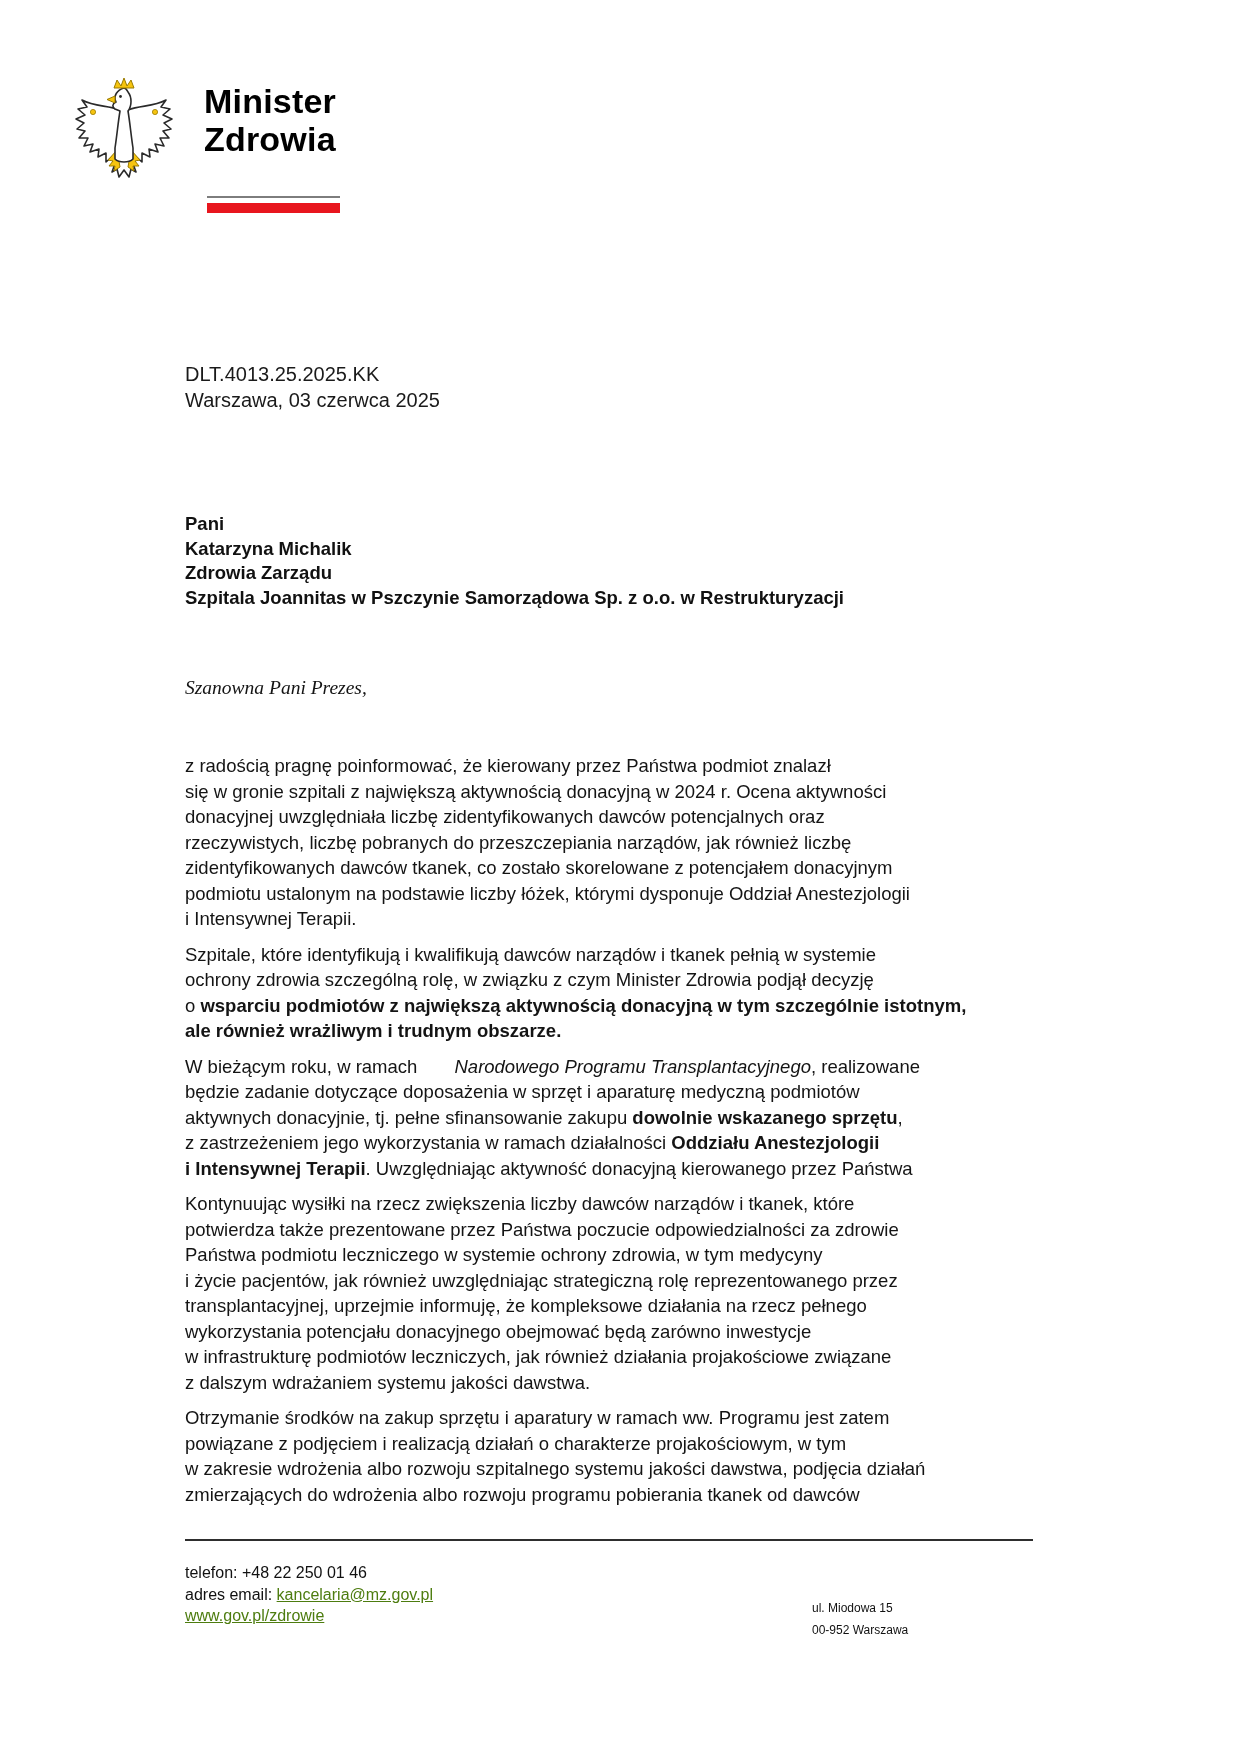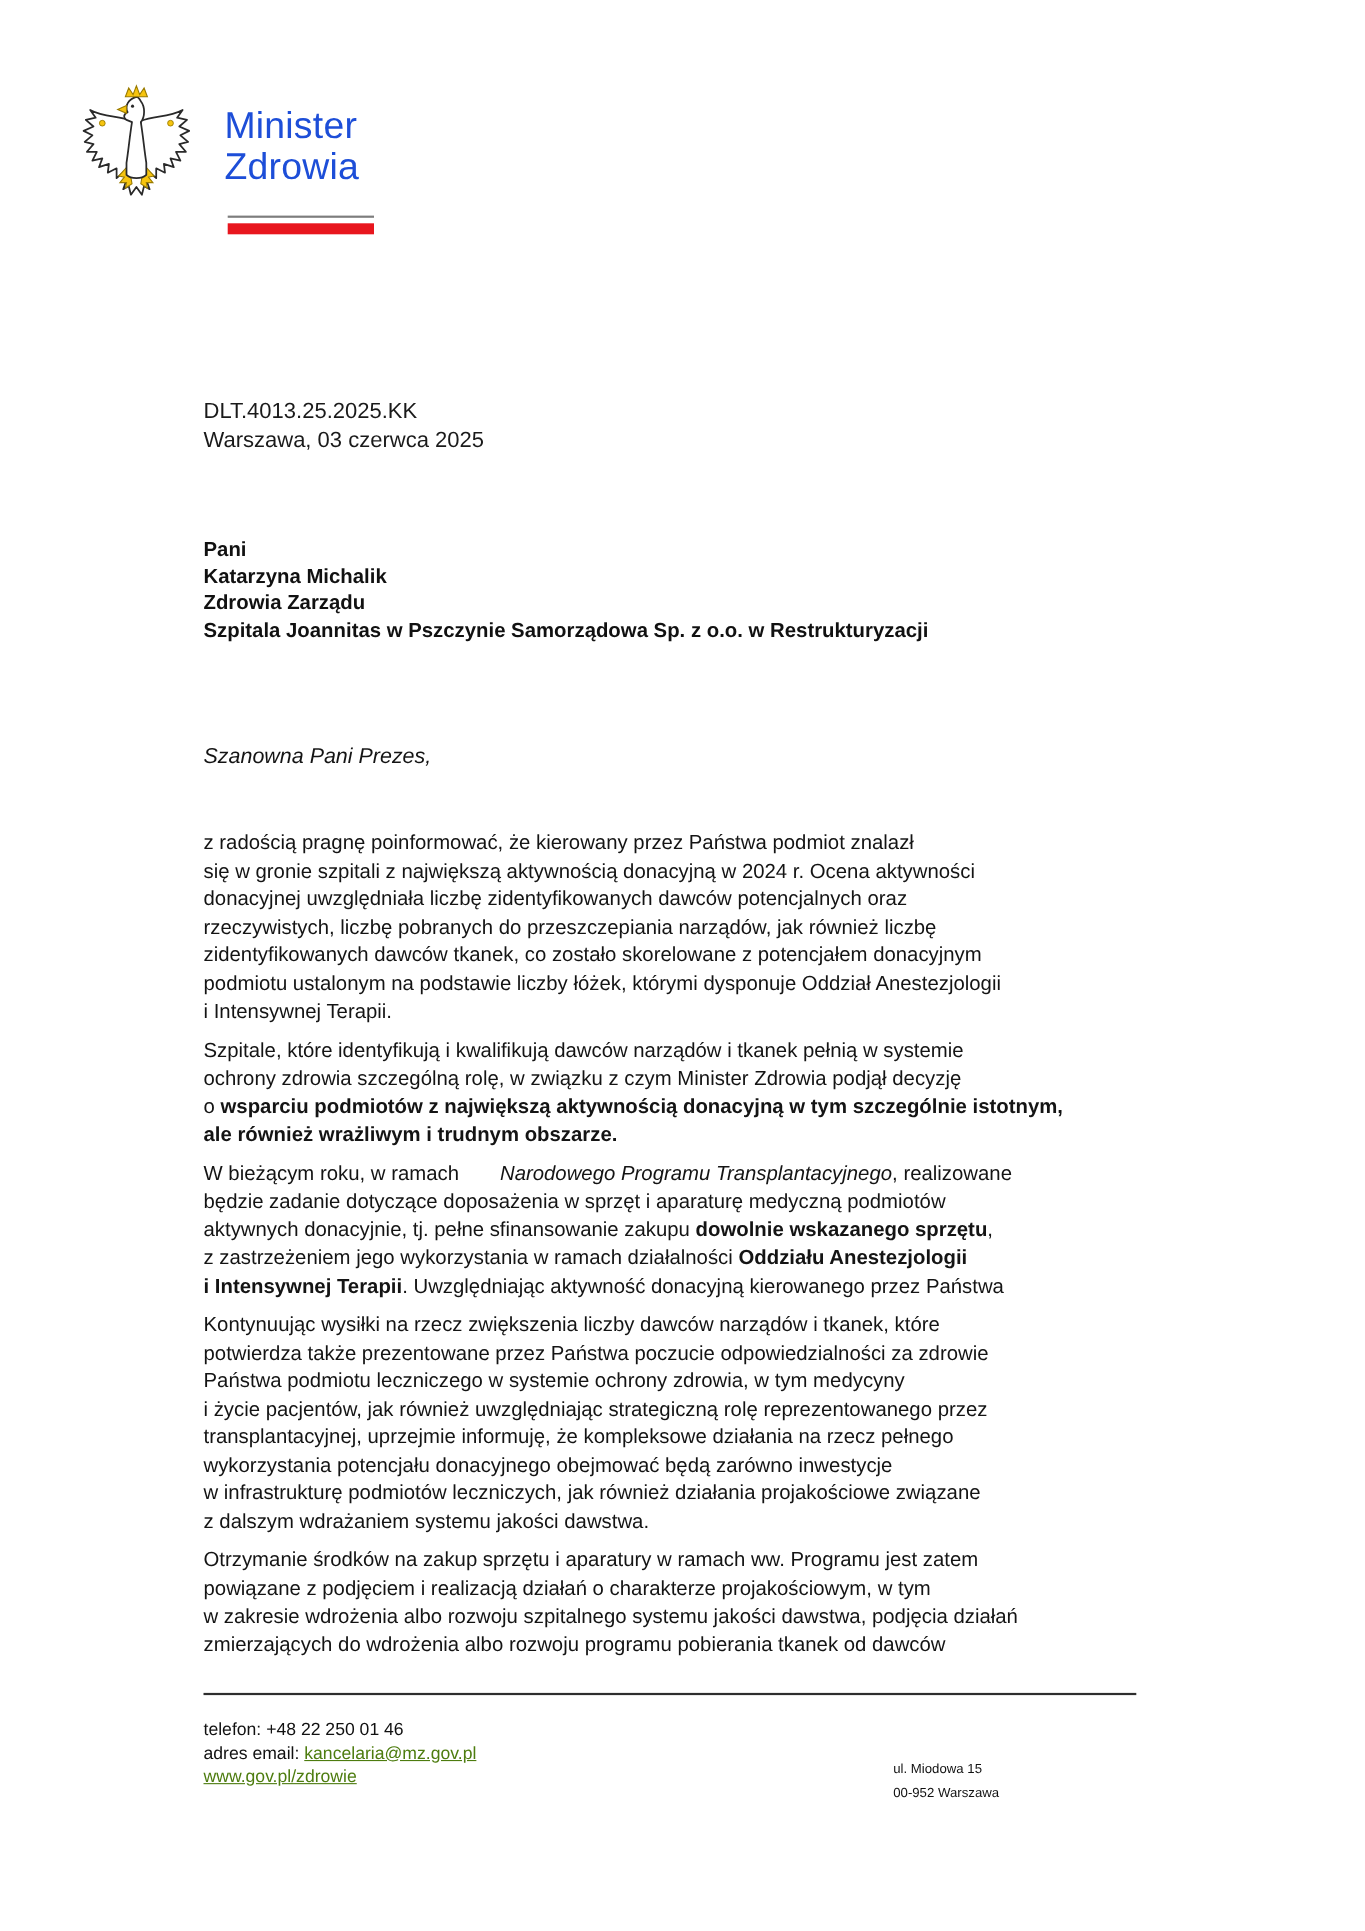--- a/index.html
+++ b/index.html
@@ -7,36 +7,36 @@
     position:relative;
     width:1241px; height:1755px;
     background:#ffffff;
     font-family:"Liberation Sans", sans-serif;
     color:#1c1c1c;
     overflow:hidden;
   }
   
   .eagle { position:absolute; left:72px; top:76px; width:104px; height:120px; }
   .org-name {
-    position:absolute; left:204px; top:95px;
-    font-size:34px; line-height:38px; font-weight:400; color:#1d4ed8;
+    position:absolute; left:204px; top:82px;
+    font-size:34px; line-height:38px; font-weight:700; color:#000000;
     letter-spacing:0.2px;
   }
   .rule-gray { position:absolute; left:207px; top:196px; width:133px; height:2px; background:#7d7d7d; }
   .rule-red  { position:absolute; left:207px; top:203px; width:133px; height:10px; background:#e8161e; }
 
   
   .ref-block { position:absolute; left:185px; top:361px; font-size:20px; line-height:26px; color:#1a1a1a; }
 
   
-  .addressee { position:absolute; left:185px; top:487px; font-size:18.5px; font-weight:bold; line-height:24.5px; color:#111; }
+  .addressee { position:absolute; left:185px; top:512px; font-size:18.5px; font-weight:bold; line-height:24.5px; color:#111; }
   .addressee div { white-space:nowrap; }
 
   
-  .salutation { position:absolute; left:185px; top:677px; font-size:19.5px; font-style:italic; color:#141414; }
+  .salutation { position:absolute; left:185px; top:677px; font-size:19.5px; font-style:italic; color:#141414;font-family:Liberation Serif, serif; }
 
   
   .letter-body { position:absolute; left:185px; top:753px; width:820px; font-size:18.5px; line-height:25.5px; color:#141414; }
   .letter-body p { margin:0 0 10px 0; }
   .letter-body .line { display:block; white-space:nowrap; }
   .seg-b { font-weight:bold;text-align:center; }
   .seg-i { font-style:italic;margin-left:32px; }
 
   
   .footer-rule { position:absolute; left:185px; top:1539px; width:848px; height:2px; background:#2e2e2e; }

